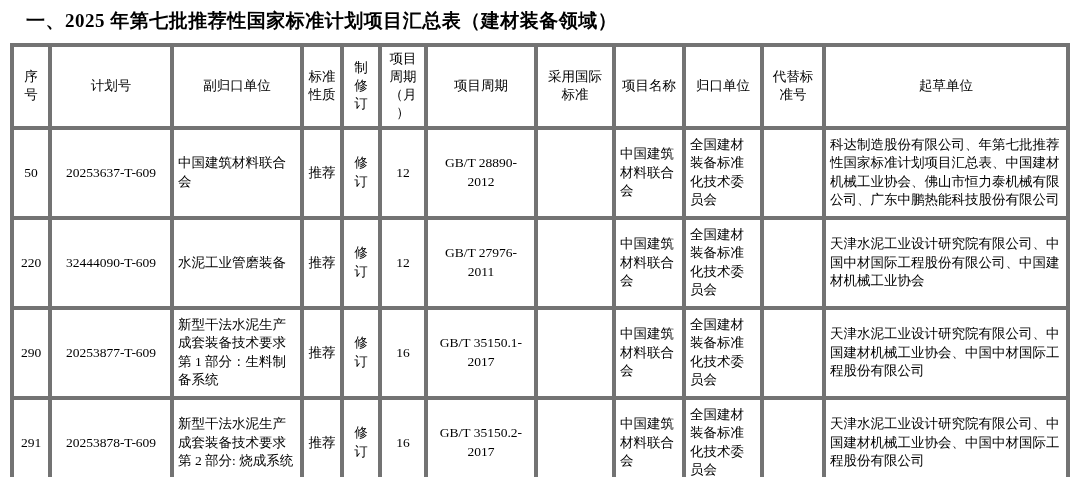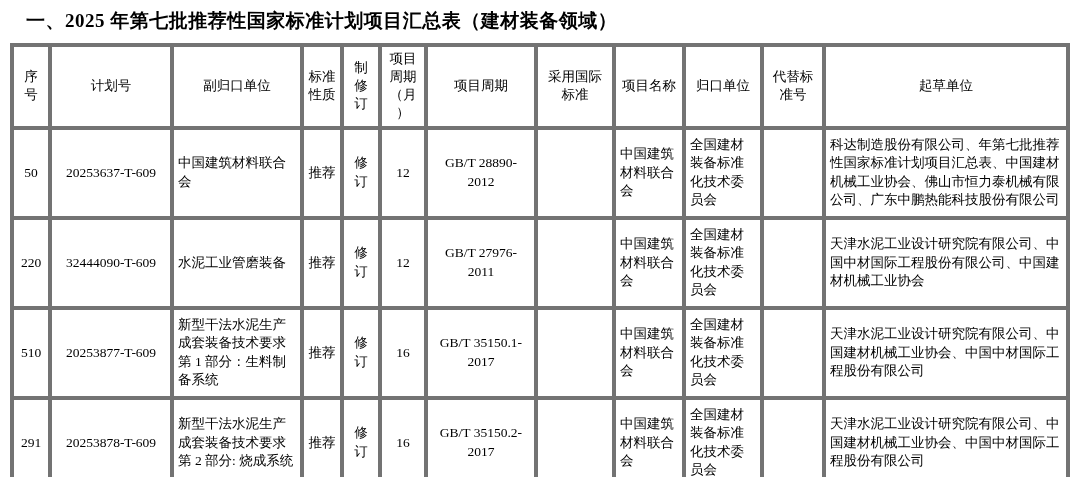--- a/index.html
+++ b/index.html
@@ -131,21 +131,21 @@
         <td class="c-center">修订</td>
         <td class="c-center">12</td>
         <td class="c-center">GB/T 27976-2011</td>
         <td class="c-center"></td>
         <td class="c-left">中国建筑材料联合会</td>
         <td class="c-left">全国建材装备标准化技术委员会</td>
         <td class="c-center"></td>
         <td class="c-left">天津水泥工业设计研究院有限公司、中国中材国际工程股份有限公司、中国建材机械工业协会</td>
       </tr>
       <tr class="row-body">
-        <td class="c-center">510</td>
+        <td class="c-center">290</td>
         <td class="c-center">20253877-T-609</td>
         <td class="c-left">新型干法水泥生产成套装备技术要求 第 1 部分：生料制备系统</td>
         <td class="c-center">推荐</td>
         <td class="c-center">修订</td>
         <td class="c-center">16</td>
         <td class="c-center">GB/T 35150.1-2017</td>
         <td class="c-center"></td>
         <td class="c-left">中国建筑材料联合会</td>
         <td class="c-left">全国建材装备标准化技术委员会</td>
         <td class="c-center"></td>

